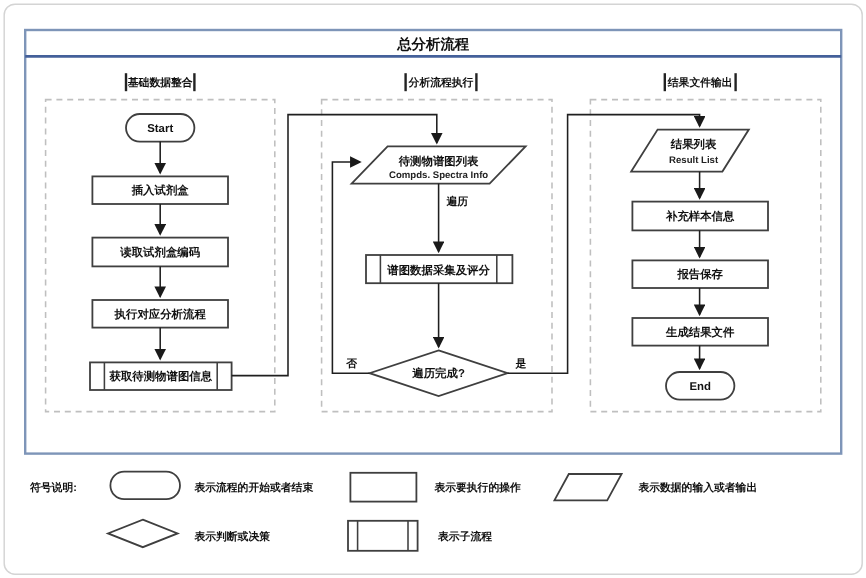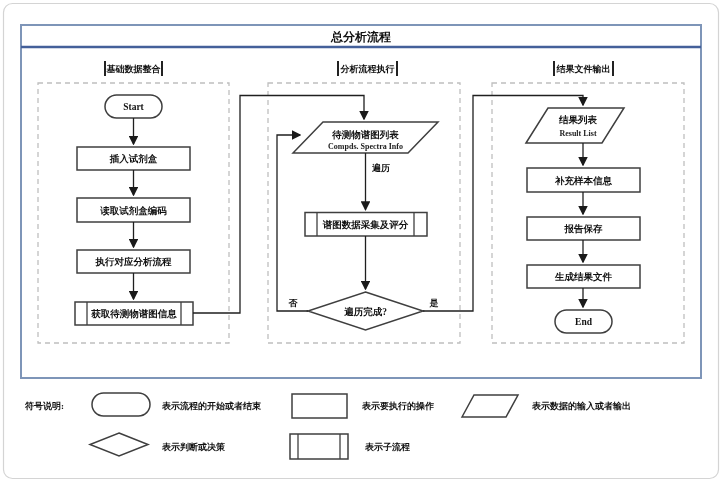--- a/index.html
+++ b/index.html
@@ -1,16 +1,16 @@
 <!DOCTYPE html>
 <html><head>
 <meta charset="utf-8">
 <style>
   html,body{margin:0;padding:0;background:#fff;}
-  .page{width:722px;height:482px;position:relative;font-family:Liberation Serif, serif;}
+  .page{width:722px;height:482px;position:relative;font-family:Liberation Sans, sans-serif;}
   svg{display:block;}
   text{fill:#111;}
   .t-title{font-size:12px;font-weight:700;}
   .t-col{font-size:9px;font-weight:700;}
   .t-node{font-size:9.5px;font-weight:600;}
   .t-sub{font-size:8px;font-weight:600;fill:#222;}
   .t-edge{font-size:9px;font-weight:600;}
   .t-legend{font-size:9px;font-weight:600;}
   .shape{fill:#ffffff;stroke:#3f3f3f;stroke-width:1.5;}
   .lane{fill:none;stroke:#bfbfbf;stroke-width:1.3;stroke-dasharray:5 4;}

